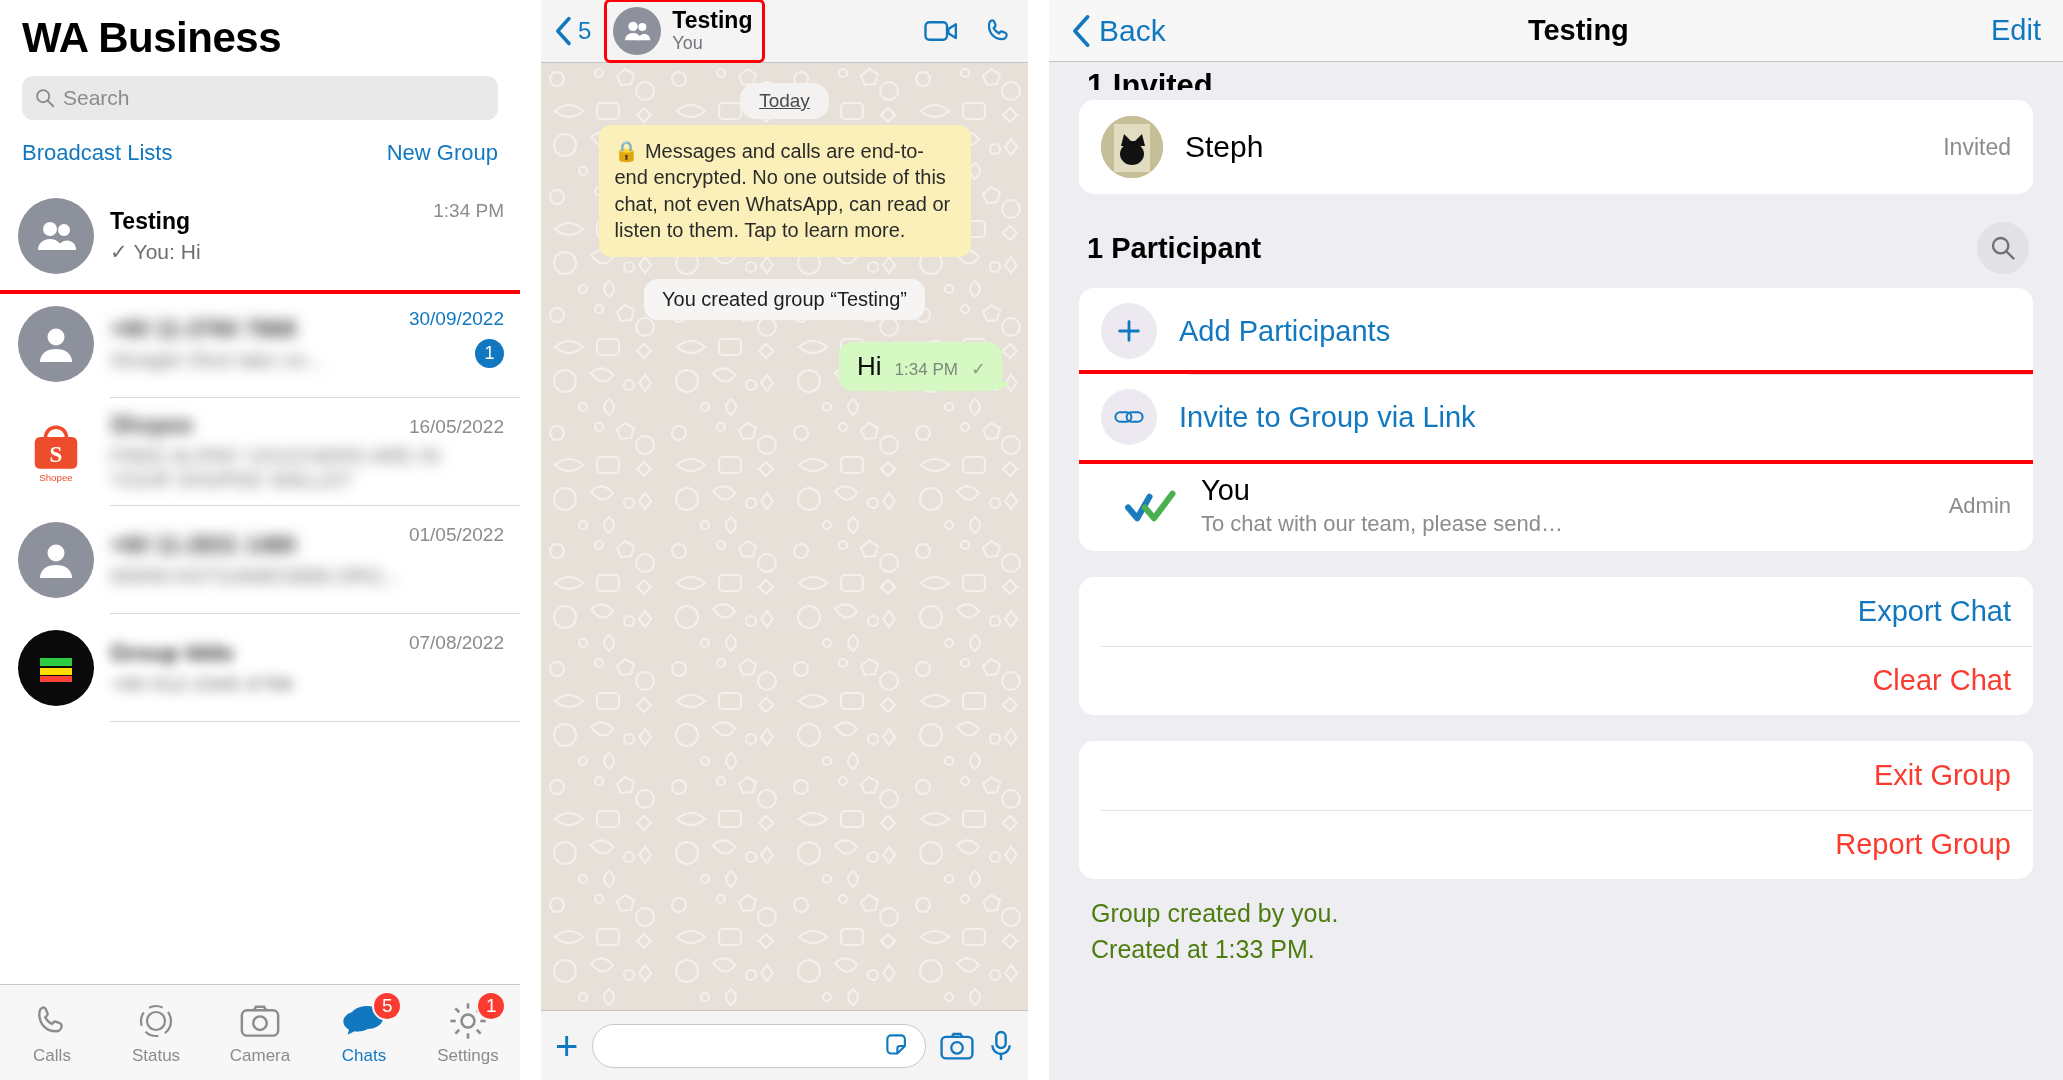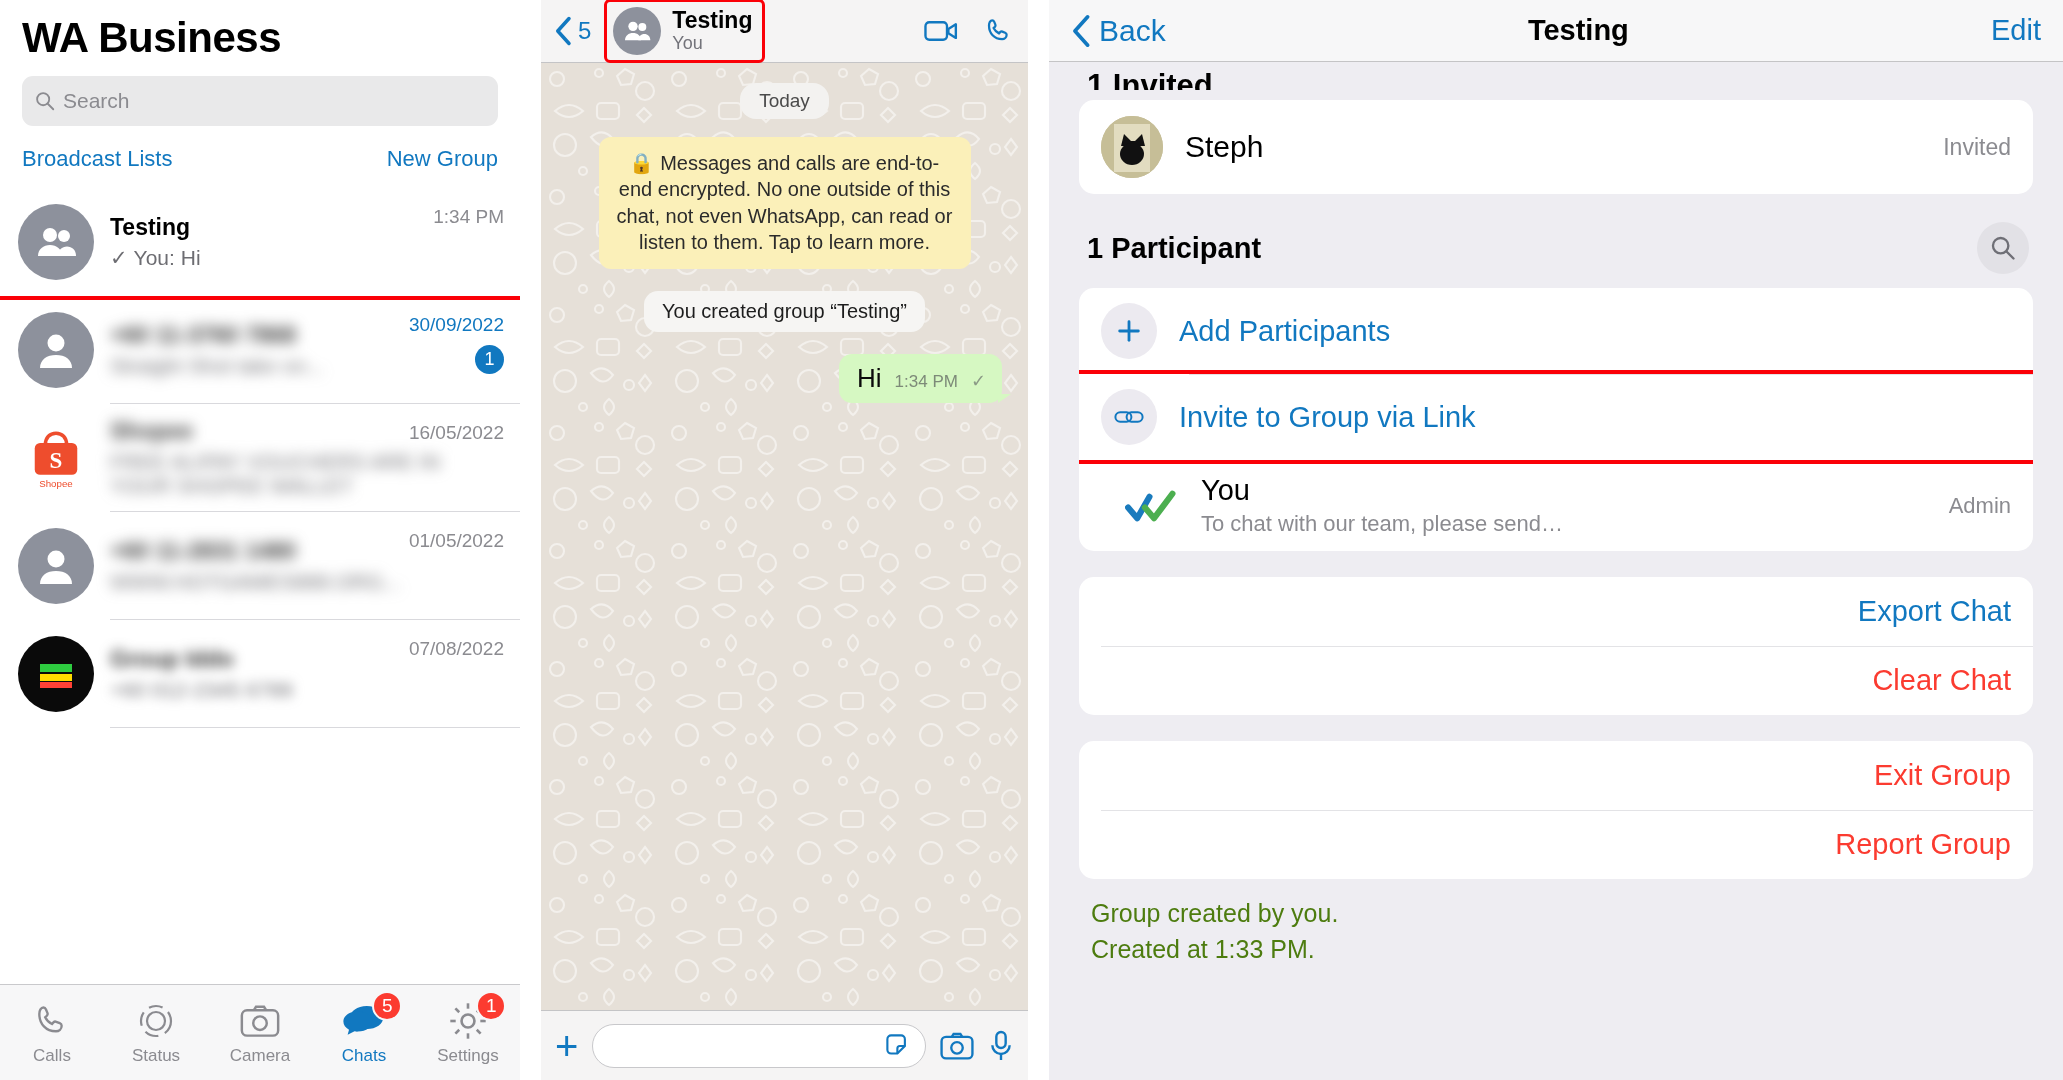--- a/index.html
+++ b/index.html
@@ -18,21 +18,21 @@
     background: #ffffff;
     display: flex; flex-direction: column;
     flex: 0 0 520px;
   }
   .p1-title {
     font-size: 42px; font-weight: bold; color: #000;
     padding: 14px 0 10px 22px; letter-spacing: -0.5px;
   }
   .searchbar {
     margin: 4px 22px 0 22px;
-    height: 50px; background: #e9e9ea; border-radius: 11px;
+    height: 44px; background: #e9e9ea; border-radius: 11px;
     display: flex; align-items: center; padding: 0 12px;
   }
   .searchbar .mag { width: 22px; height: 22px; flex: 0 0 22px; margin-right: 7px; }
   .search-ph { color: #8b8b90; font-size: 21px; }
   .p1-links {
     display: flex; justify-content: space-between; align-items: center;
     padding: 20px 22px 16px 22px;
     text-align: right;
   }
   .p1-links a { color: #1178c0; font-size: 22px; text-decoration: none; }
@@ -117,29 +117,29 @@
   .hdr-sub { font-size: 18px; color: #73737a; line-height: 1.2; }
   .hdr-actions { margin-left: auto; display: flex; align-items: center; gap: 26px; }
 
   .msgarea {
     flex: 1 1 auto; position: relative; overflow: hidden;
     background-color: #e6e0d8;
   }
   .wallpaper { position: absolute; inset: 0; opacity: 0.55; }
   .msgs { position: relative; padding: 16px 14px; }
   .daypill {
-    display: block; width: fit-content; margin: 4px auto 18px auto;
+    display: block; width: fit-content; margin: 4px auto 6px auto;
     background: #f3f2f0; color: #4a4a4a; font-size: 19px;
-    padding: 7px 19px; border-radius: 16px;
+    padding: 7px 19px; border-radius: 16px; text-decoration: underline;
   }
   .encrypt {
     width: 372px; margin: 0 auto 22px auto;
     background: #fbf0b9; color: #2b2b2b;
     border-radius: 12px; padding: 13px 16px;
-    font-size: 20px; line-height: 1.32; text-align: center;
+    font-size: 20px; line-height: 1.32; text-align: left;
   }
   .syspill {
     display: block; width: fit-content; max-width: 400px; margin: 0 auto 22px auto;
     background: #f6f5f3; color: #1d1d1d; font-size: 20px;
     padding: 9px 18px; border-radius: 14px; text-align: center;
   }
   .outrow { display: flex; justify-content: flex-end; padding-right: 12px; }
   .bubble-out {
     position: relative; background: #d6f8c2; border-radius: 13px;
     padding: 9px 16px 9px 18px; display: flex; align-items: baseline; gap: 13px;

